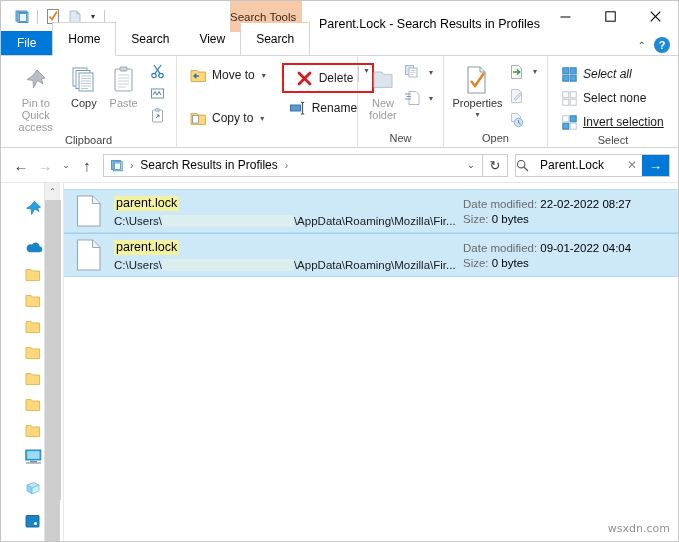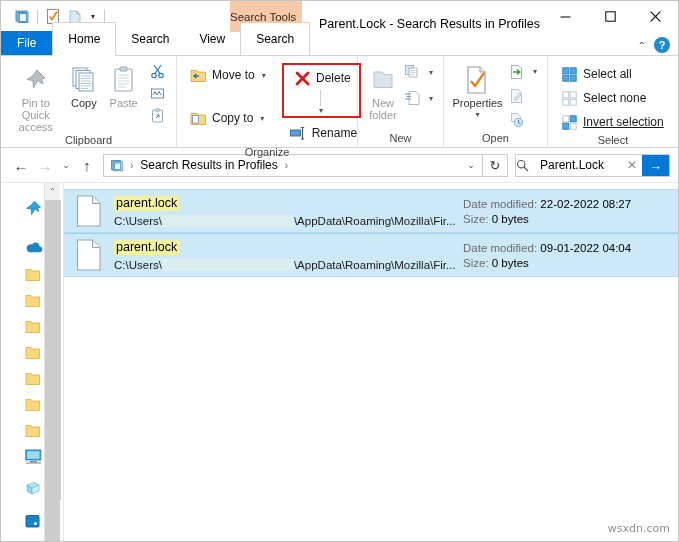--- a/index.html
+++ b/index.html
@@ -164,22 +164,22 @@
     font-size: 12px; color: #1a1a1a;
     white-space: nowrap;
   }
   .smallbtn.disabled { color: #9e9e9e; }
   .caret { font-size: 8px; color: #555; margin-left: 2px; }
   .iconbox { width: 18px; height: 18px; display: flex; align-items: center; justify-content: center; flex: none; }
 
   .delete-wrap {
     position: relative;
     border: 2px solid #e01b1b;
-    padding: 1px 2px 1px 1px;
-    display: flex; align-items: center; flex-direction: column;
+    padding: 1px 2px 1px 8px;
+    display: flex; align-items: flex-start;
   }
   .split-sep { width:1px; height:16px; background:#cfcfcf; margin:0 3px; }
 
   
   .addrbar {
     height: 35px;
     background: #ffffff;
     display: flex;
     align-items: center;
     padding: 0 8px;
@@ -533,21 +533,20 @@
                 <rect x="1.5" y="4" width="10" height="6" fill="#5b9bd5" stroke="#2f6ca3" stroke-width="0.9"></rect>
                 <line x1="13.5" y1="1.5" x2="13.5" y2="13" stroke="#555" stroke-width="1.2"></line>
                 <line x1="11.8" y1="1.5" x2="15.2" y2="1.5" stroke="#555" stroke-width="1.1"></line>
                 <line x1="11.8" y1="13" x2="15.2" y2="13" stroke="#555" stroke-width="1.1"></line>
               </svg>
             </span>
             <span>Rename</span>
           </div>
         </div>
       </div>
-      <div class="rgroup-label">Organize</div>
     </div>
 
     <div class="rgroup" style="width:86px;">
       <div class="rgroup-body" style="padding-left:8px;">
         <div class="bigbtn disabled" style="width:42px;">
           <span class="ic">
             <svg width="26" height="26" viewBox="0 0 26 26">
               <path d="M4 5 h8 l2 2.4 h8 v13 H4 z" fill="#dde5ec" stroke="#b4c2cd" stroke-width="1"></path>
             </svg>
           </span>
@@ -628,21 +627,21 @@
             </span>
           </div>
         </div>
       </div>
       <div class="rgroup-label">Open</div>
     </div>
 
     <div class="rgroup" style="width:130px;border-right:none;">
       <div class="rgroup-body" style="padding-left:8px;">
         <div class="smallcol" style="gap:2px;">
-          <div class="smallbtn" style="height:22px;">
+          <div class="smallbtn" style="height:22px;font-style:italic;">
             <span class="iconbox">
               <svg width="15" height="15" viewBox="0 0 15 15">
                 <rect x="0.8" y="0.8" width="6" height="6" fill="#4fa8e0" stroke="#2b7bb5" stroke-width="0.9"></rect>
                 <rect x="8.2" y="0.8" width="6" height="6" fill="#4fa8e0" stroke="#2b7bb5" stroke-width="0.9"></rect>
                 <rect x="0.8" y="8.2" width="6" height="6" fill="#4fa8e0" stroke="#2b7bb5" stroke-width="0.9"></rect>
                 <rect x="8.2" y="8.2" width="6" height="6" fill="#4fa8e0" stroke="#2b7bb5" stroke-width="0.9"></rect>
               </svg>
             </span>
             <span>Select all</span>
           </div>

